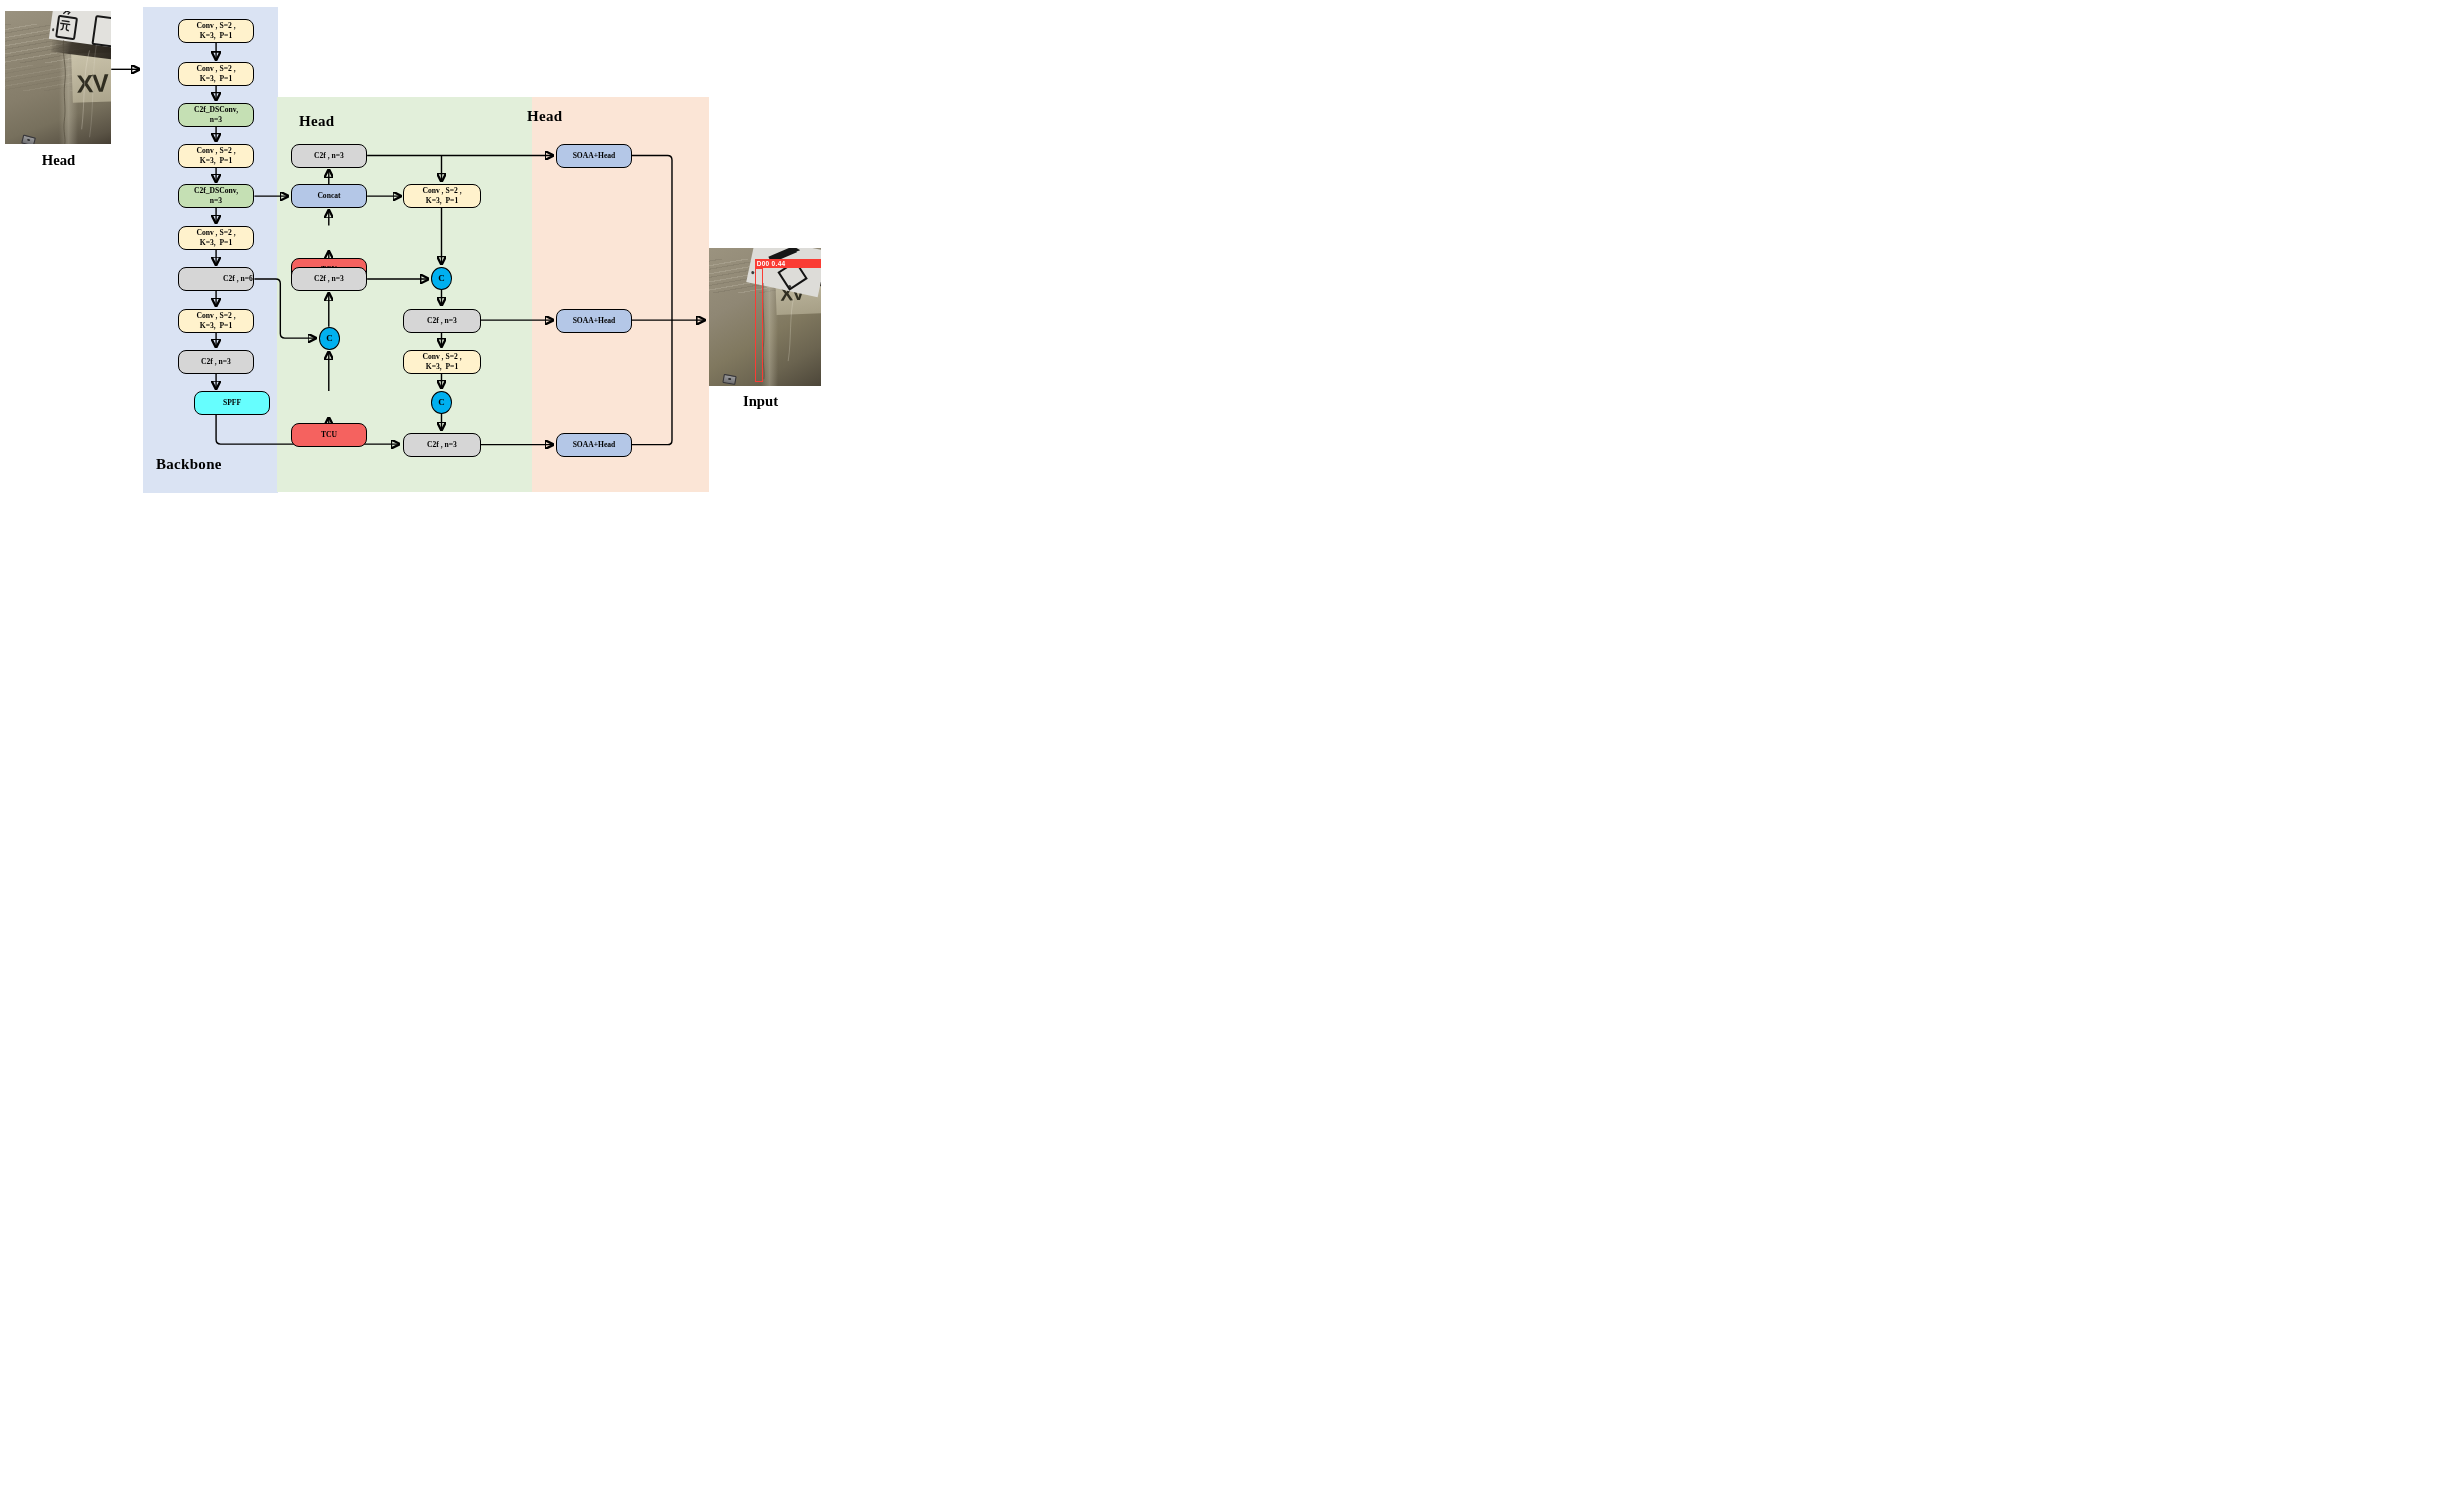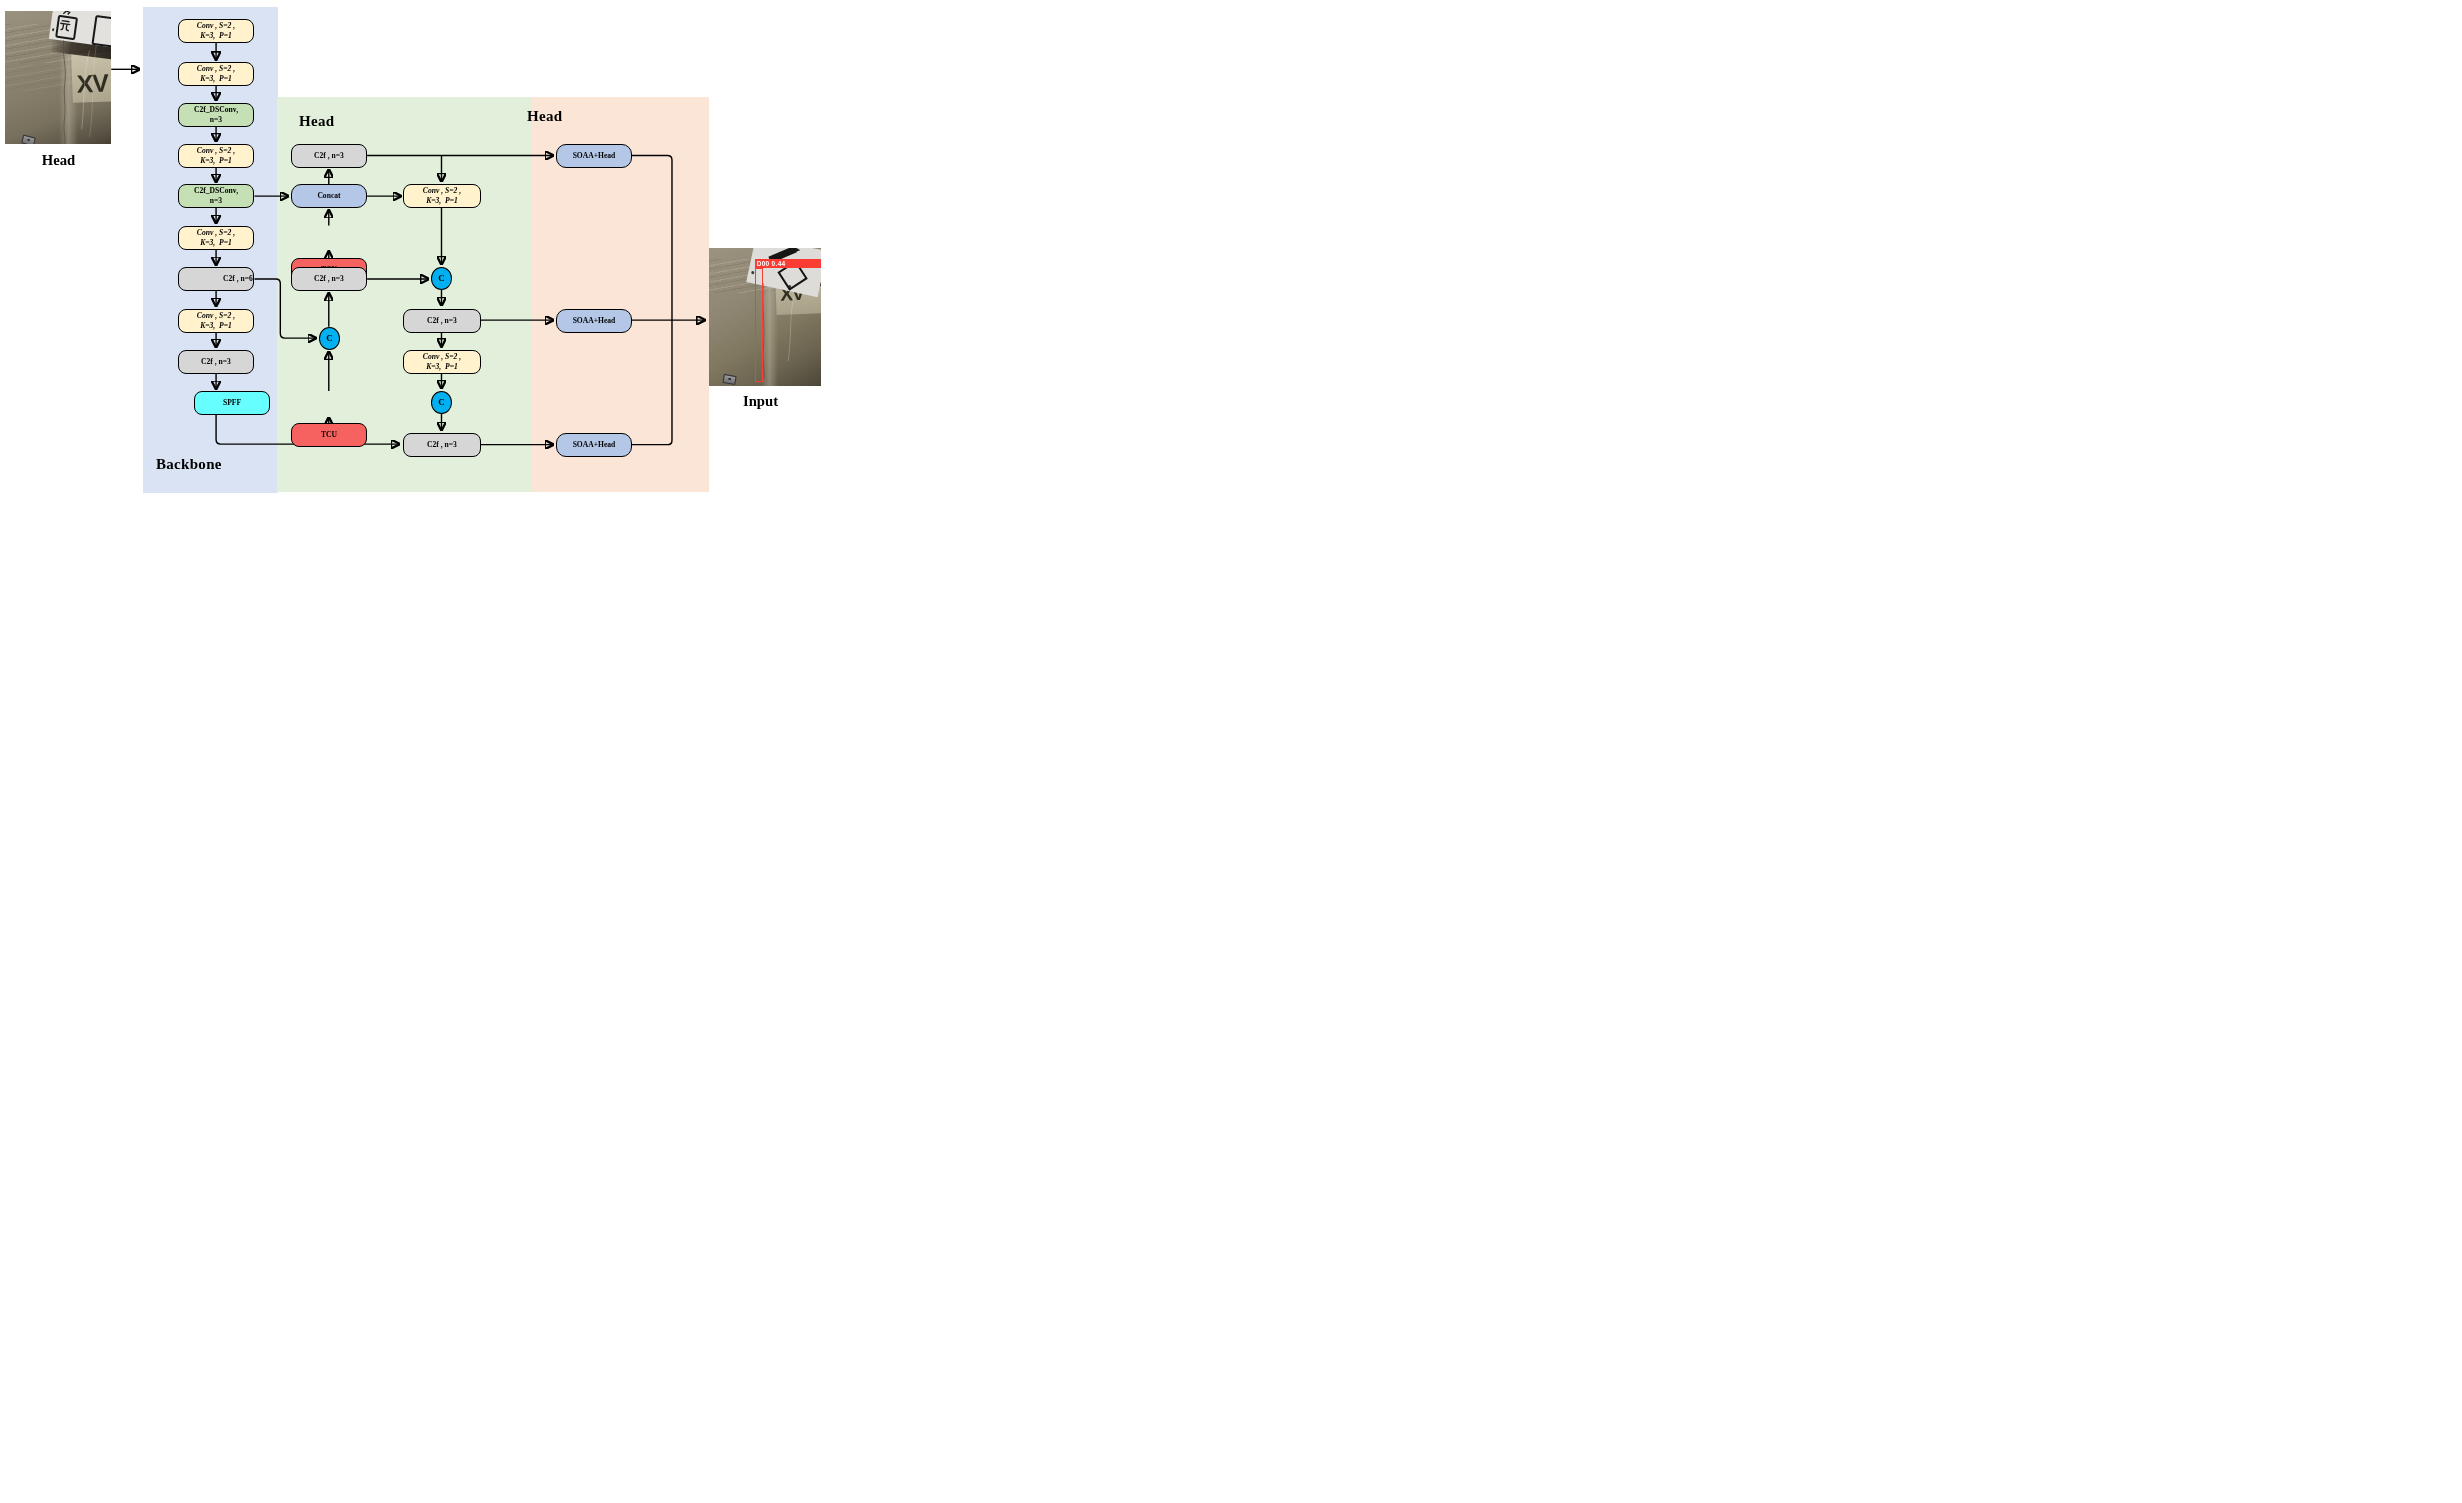--- a/index.html
+++ b/index.html
@@ -23,26 +23,26 @@
     position:absolute;font-weight:700;font-size:14.7px;color:#000;text-align:center;
   }
 
   .box{
     position:absolute;width:76px;height:24px;box-sizing:border-box;
     border:1.4px solid #000;border-radius:8px;
     display:flex;flex-direction:column;align-items:center;justify-content:center;
     font-weight:700;font-size:7.6px;line-height:1.26;text-align:center;color:#000;
   }
   .box span{white-space:pre;}
-  .yellow{background:#fff2cc;font-style:italic;}
+  .yellow{background:#fff2cc;}
   .green{background:#c5e0b4;}
   .gray{background:#d6d6d6;}
   .cyan{background:#66fefe;margin-left:16px;}
   .red{background:#f5625f;margin-top:32px;}
-  .lav{background:#b4c7e7;border-radius:10px;}
+  .lav{background:#b4c7e7;}
   .wide{width:78px;}
   .headbox{width:76px;}
 
   .circle{
     position:absolute;width:21px;height:22.6px;box-sizing:border-box;
     border:1.4px solid #000;border-radius:50%;background:#00b0f0;
     display:flex;align-items:center;justify-content:center;
     font-weight:700;font-size:9px;color:#000;
   }
 

